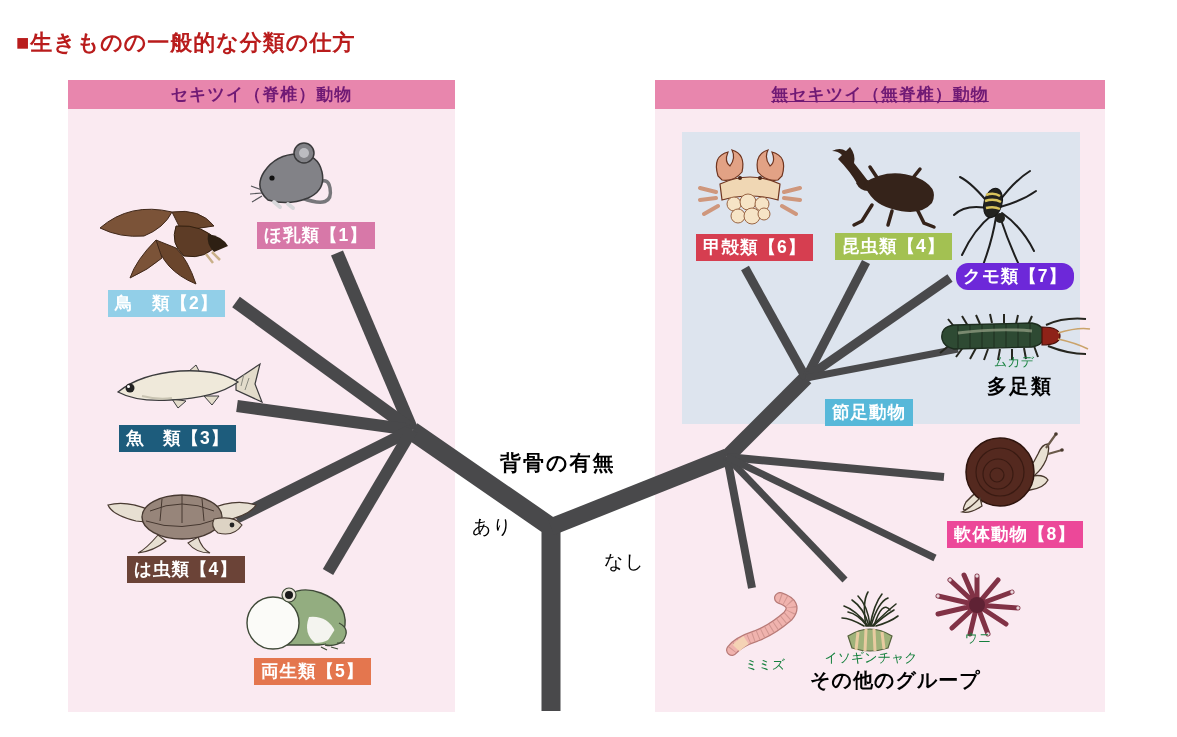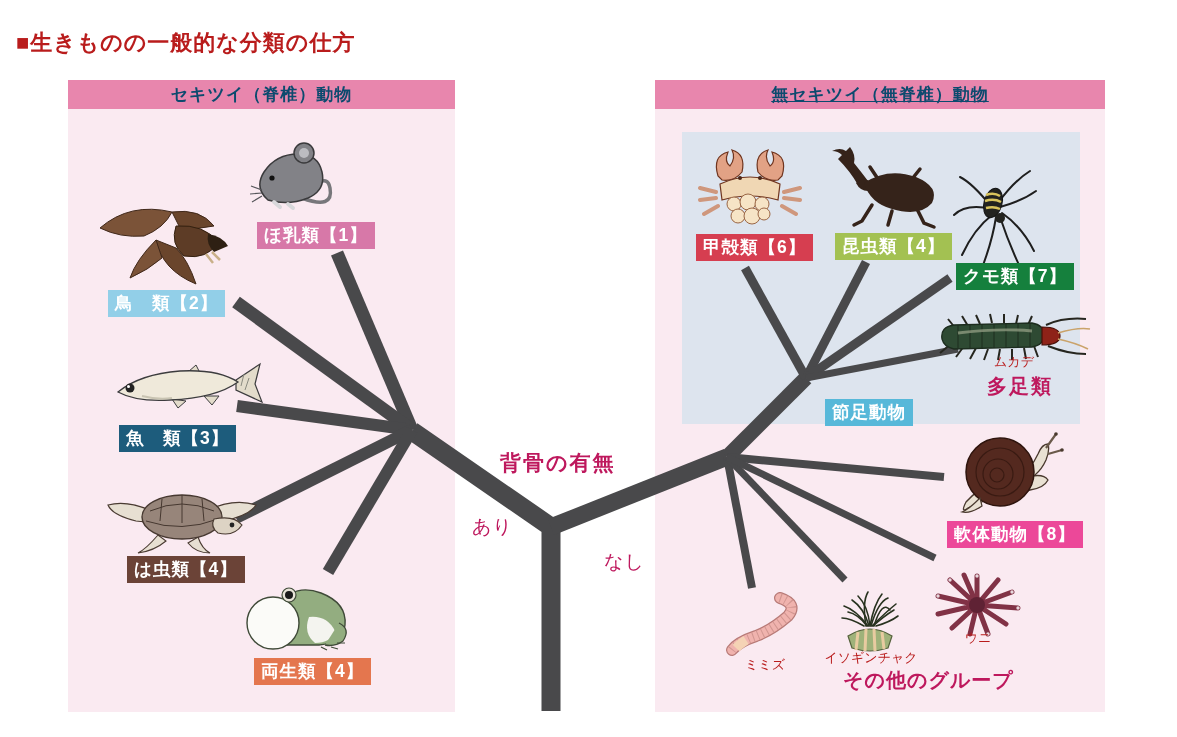--- a/index.html
+++ b/index.html
@@ -1,33 +1,33 @@
 <!DOCTYPE html>
 <html><head>
 <meta charset="utf-8">
 <style>
   html,body{margin:0;padding:0;background:#ffffff;}
   body{width:1177px;height:737px;position:relative;overflow:hidden;
        font-family:"Liberation Sans","DejaVu Sans",sans-serif;color:#3c3c3e;}
   .abs{position:absolute;}
   .title{left:16px;top:28px;font-size:22px;font-weight:bold;color:#b91c1c;letter-spacing:1px;}
   .panel{background:#faeaf1;z-index:1;}
-  .panel-header{height:29px;line-height:29px;text-align:center;color:#0c4a6e;
+  .panel-header{height:29px;line-height:29px;text-align:center;color:#701a75;
        font-weight:bold;font-size:17px;letter-spacing:1px;}
   .arthropod-box{background:#dde4ee;z-index:2;}
   .tree{left:0;top:0;z-index:3;}
   .animal{z-index:4;}
   .chip{z-index:5;color:#ffffff;font-weight:bold;font-size:17.5px;line-height:23px;
        padding:2px 7px;white-space:nowrap;text-align:center;letter-spacing:1px;}
-  .plain{z-index:5;color:#be185d;white-space:nowrap;}
+  .plain{z-index:5;color:#000000;white-space:nowrap;}
   .q-label{font-size:21px;font-weight:bold;letter-spacing:2px;}
   .answer{font-size:19px;letter-spacing:1px;}
-  .small-name{font-size:13px;color:#b91c1c;text-align:center;}
+  .small-name{font-size:13px;color:#15803d;text-align:center;}
   .mid-name{font-size:20px;font-weight:600;letter-spacing:2px;text-align:center;}
-  .big-name{font-size:20px;font-weight:bold;letter-spacing:1px;margin-left:33px;}
+  .big-name{font-size:20px;font-weight:bold;letter-spacing:1px;}
 </style>
 </head>
 <body>
 
 <div class="abs title">■生きものの一般的な分類の仕方</div>
 
 <div class="abs panel" style="left:68px;top:80px;width:387px;height:632px;">
   <div class="panel-header" style="background-color: rgb(232, 134, 173);">セキツイ（脊椎）動物</div>
 </div>
 
@@ -200,25 +200,25 @@
       <circle cx="18" cy="8" r="1.7"></circle>
       <circle cx="56" cy="62" r="1.7"></circle>
   </g>
   <circle cx="45" cy="33" r="8" fill="#5f2234"></circle>
 </svg>
 
 <div class="abs chip" style="left: 257px; top: 222px; background-color: rgb(215, 120, 168);">ほ乳類【1】</div>
 <div class="abs chip" style="left: 108px; top: 290px; background-color: rgb(146, 207, 232);">鳥　類【2】</div>
 <div class="abs chip" style="left: 119px; top: 425px; background-color: rgb(29, 92, 124);">魚　類【3】</div>
 <div class="abs chip" style="left: 127px; top: 556px; background-color: rgb(107, 67, 55);">は虫類【4】</div>
-<div class="abs chip" style="left: 254px; top: 658px; background-color: rgb(228, 118, 78);">両生類【4】</div>
+<div class="abs chip" style="left: 254px; top: 658px; background-color: rgb(228, 118, 78);">両生類【5】</div>
 
 <div class="abs chip" style="left: 696px; top: 234px; background-color: rgb(214, 62, 80); text-align: center;">甲殻類【6】</div>
 <div class="abs chip" style="left: 835px; top: 233px; background-color: rgb(163, 193, 82);">昆虫類【4】</div>
-<div class="abs chip" style="left: 956px; top: 263px; background-color: #15803d;">クモ類【7】</div>
+<div class="abs chip" style="left: 956px; top: 263px; background-color: #6d28d9; border-radius: 12px;">クモ類【7】</div>
 <div class="abs chip" style="left: 825px; top: 399px; background-color: rgb(87, 184, 217);">節足動物</div>
 <div class="abs chip" style="left: 947px; top: 521px; background-color: #ec4899;">軟体動物【8】</div>
 
 <div class="abs plain small-name" style="left:988px;top:353px;width:52px;">ムカデ</div>
 <div class="abs plain mid-name" style="left:975px;top:373px;width:90px;">多足類</div>
 
 <div class="abs plain q-label" style="left:500px;top:449px;">背骨の有無</div>
 <div class="abs plain answer" style="left:472px;top:514px;">あり</div>
 <div class="abs plain answer" style="left:604px;top:514px;margin-top:35px;">なし</div>
 

